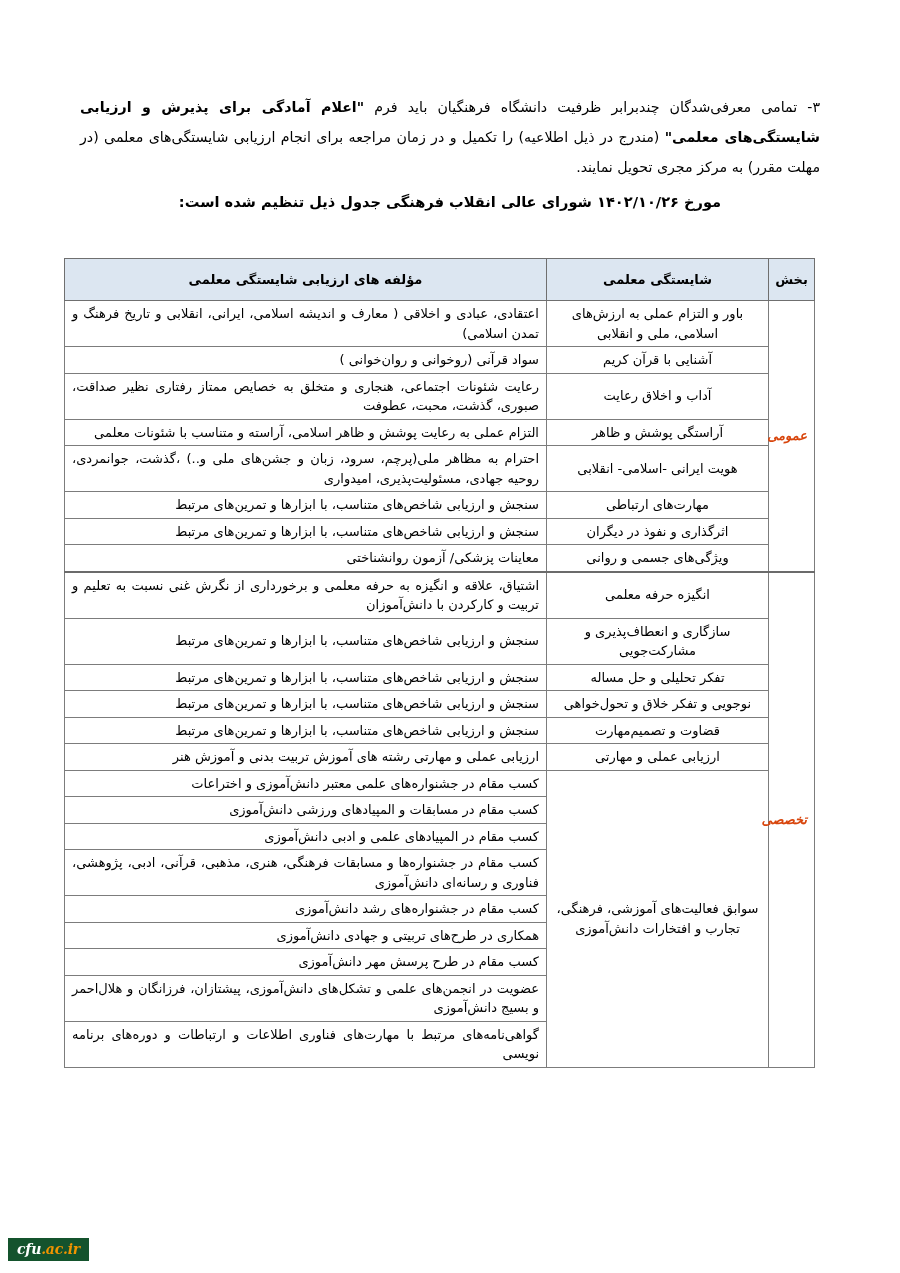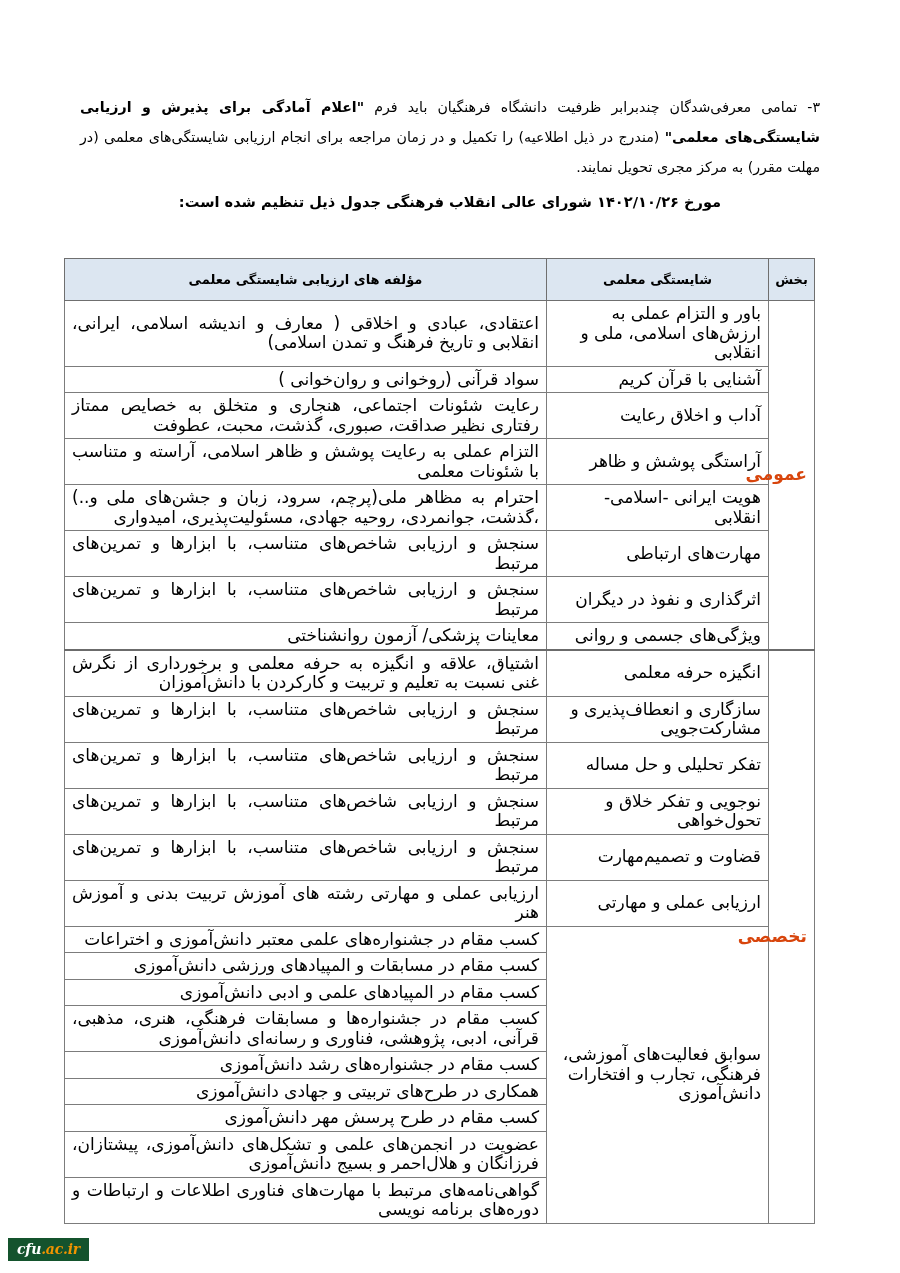--- a/index.html
+++ b/index.html
@@ -61,21 +61,21 @@
   table.comp {
     border-collapse: collapse;
     width: 750px;
     table-layout: fixed;
     direction: rtl;
   }
   table.comp th,
   table.comp td {
     border: 1px solid #7c7c7c;
     padding: 3px 7px;
-    font-size: 17px;
+    font-size: 13px;
     line-height: 19.5px;
     vertical-align: middle;
   }
   table.comp thead th {
     background: #dce6f1;
     font-weight: bold;
     text-align: center;
     font-size: 13px;
     height: 33px;
     padding: 4px 6px;
@@ -84,22 +84,24 @@
   col.c-section { width: 46px; }
   col.c-comp    { width: 222px; }
   col.c-crit    { width: 482px; }
 
   td.section-cell {
     text-align: center;
     color: #d8450c;
     font-weight: bold;
     font-size: 12px;
     vertical-align: middle;
+    font-style: italic;
   }
   td.comp-cell {
+    text-align: center;
     vertical-align: middle;
   }
   td.crit-cell {
     text-align: justify;
     text-align-last: right;
     vertical-align: middle;
   }
   
   tr.sec-break > td,
   tr.sec-break > th {

